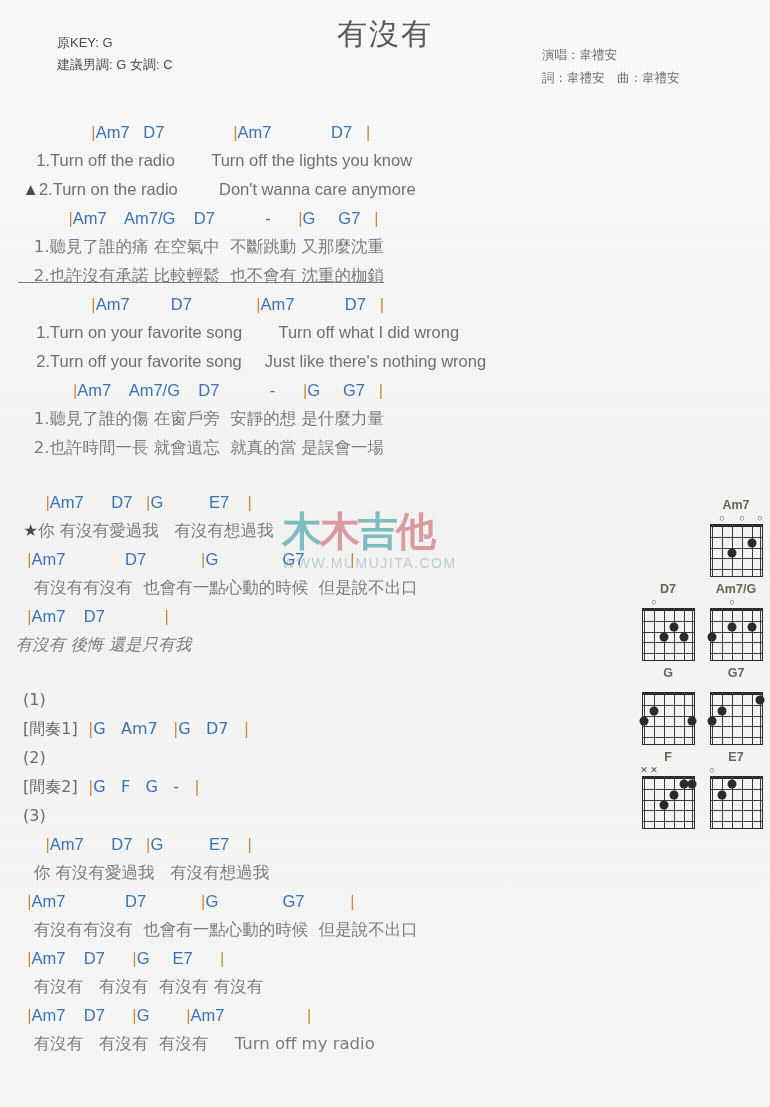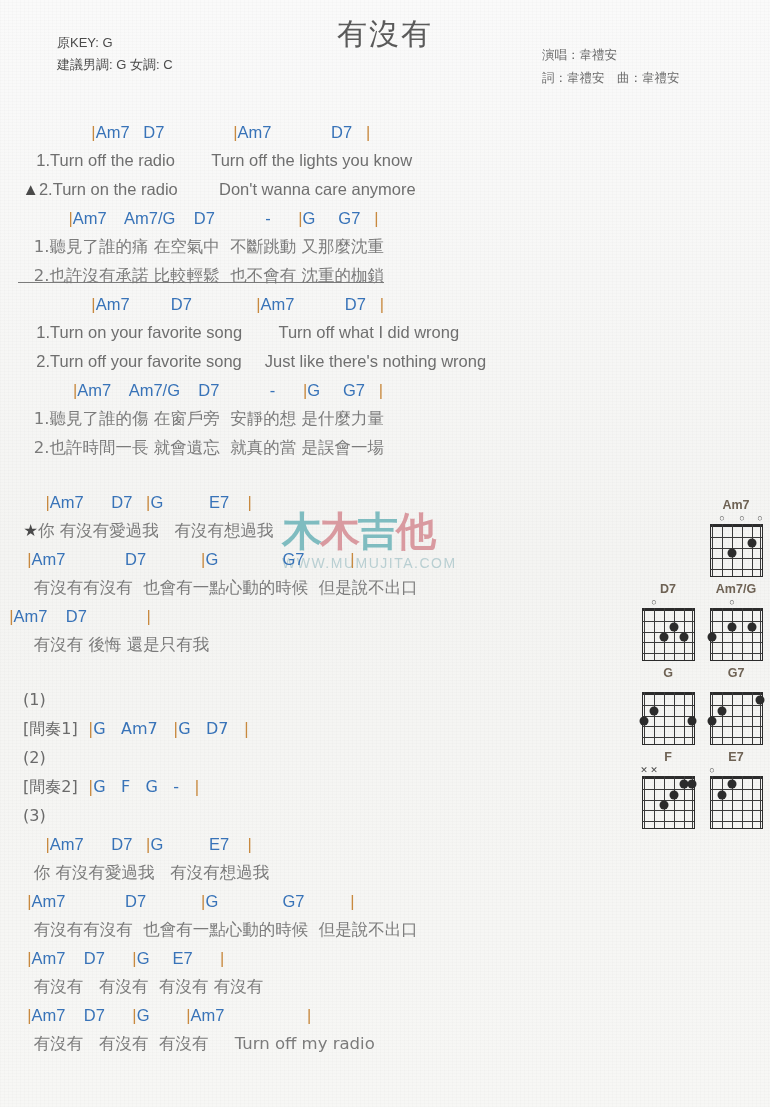--- a/index.html
+++ b/index.html
@@ -129,22 +129,22 @@
         <div class="chordline" style="padding-left: 18px;">            <span class="bar">|</span>Am7    Am7/G    D7           -      <span class="bar">|</span>G     G7   <span class="bar">|</span></div>
         <div class="lyricline" style="padding-left: 18px;">   1.聽見了誰的傷 在窗戶旁  安靜的想 是什麼力量</div>
         <div class="lyricline" style="padding-left: 18px;">   2.也許時間一長 就會遺忘  就真的當 是誤會一場</div>
       </div>
       <div class="blk">
         <div class="spacer" style="padding-left: 18px;"></div>
         <div class="chordline" style="padding-left: 18px;">      <span class="bar">|</span>Am7      D7   <span class="bar">|</span>G          E7    <span class="bar">|</span></div>
         <div class="lyricline" style="padding-left: 18px;"> <span class="mark">★</span>你 有沒有愛過我   有沒有想過我</div>
         <div class="chordline" style="padding-left: 18px;">  <span class="bar">|</span>Am7             D7            <span class="bar">|</span>G              G7          <span class="bar">|</span></div>
         <div class="lyricline" style="padding-left: 18px;">   有沒有有沒有  也會有一點心動的時候  但是說不出口</div>
-        <div class="chordline" style="">  <span class="bar">|</span>Am7    D7             <span class="bar">|</span></div>
-        <div class="lyricline" style="padding-left: 18px;">   有沒有 後悔 還是只有我</div>
+        <div class="chordline" style="padding-left: 18px;">  <span class="bar">|</span>Am7    D7             <span class="bar">|</span></div>
+        <div class="lyricline" style=" font-style: italic;">   有沒有 後悔 還是只有我</div>
       </div>
       <div class="blk">
         <div class="spacer" style="padding-left: 18px;"></div>
         <div class="sectlabel" style="padding-left: 18px;"> (1)</div>
         <div class="sectlabel" style="padding-left: 18px;"> [間奏1]  <span class="bar">|</span><span style="color:#3873b8">G</span>   <span style="color:#3873b8">Am7</span>   <span class="bar">|</span><span style="color:#3873b8">G</span>   <span style="color:#3873b8">D7</span>   <span class="bar">|</span></div>
         <div class="sectlabel" style="padding-left: 18px;"> (2)</div>
         <div class="sectlabel" style="padding-left: 18px;"> [間奏2]  <span class="bar">|</span><span style="color:#3873b8">G</span>   <span style="color:#3873b8">F</span>   <span style="color:#3873b8">G</span>   <span style="color:#3873b8">-</span>   <span class="bar">|</span></div>
         <div class="sectlabel" style="padding-left: 18px;"> (3)</div>
       </div>
       <div class="blk">

